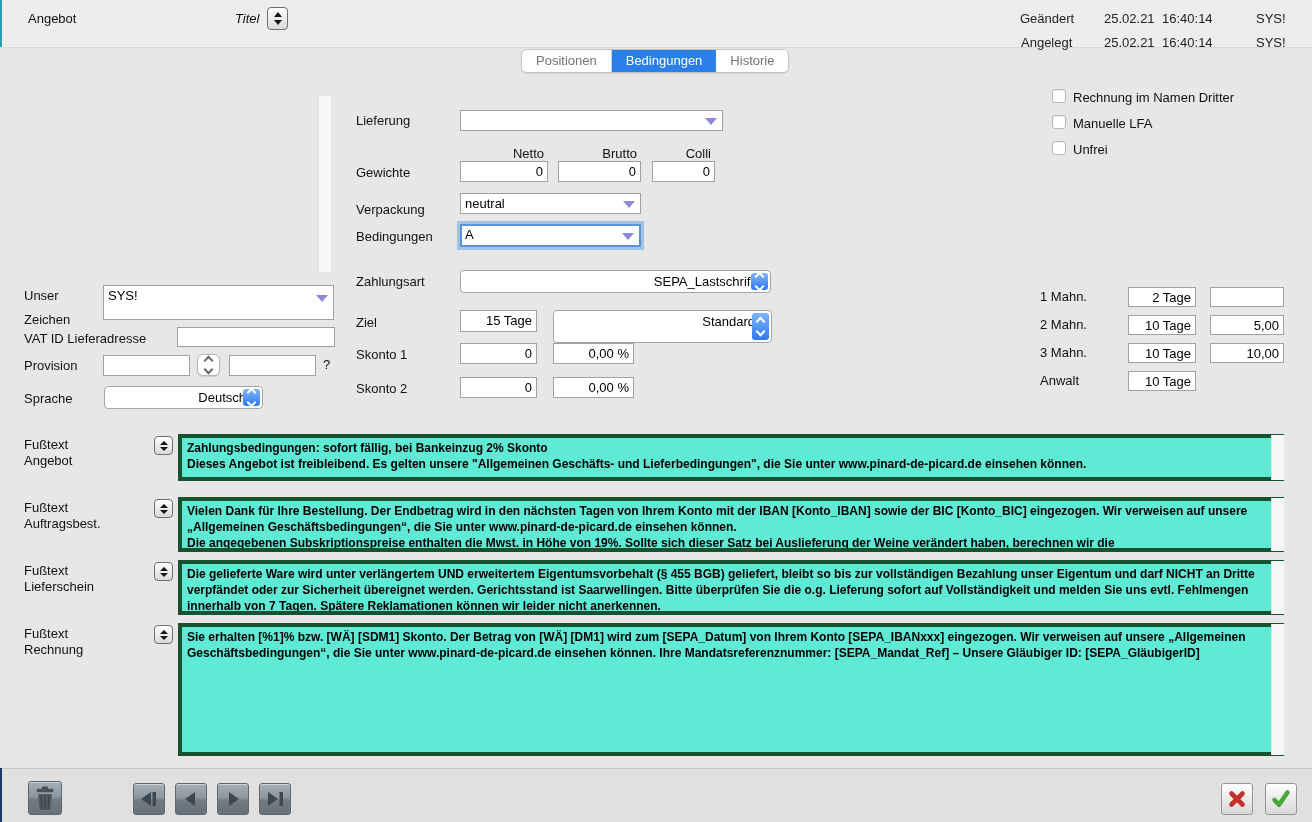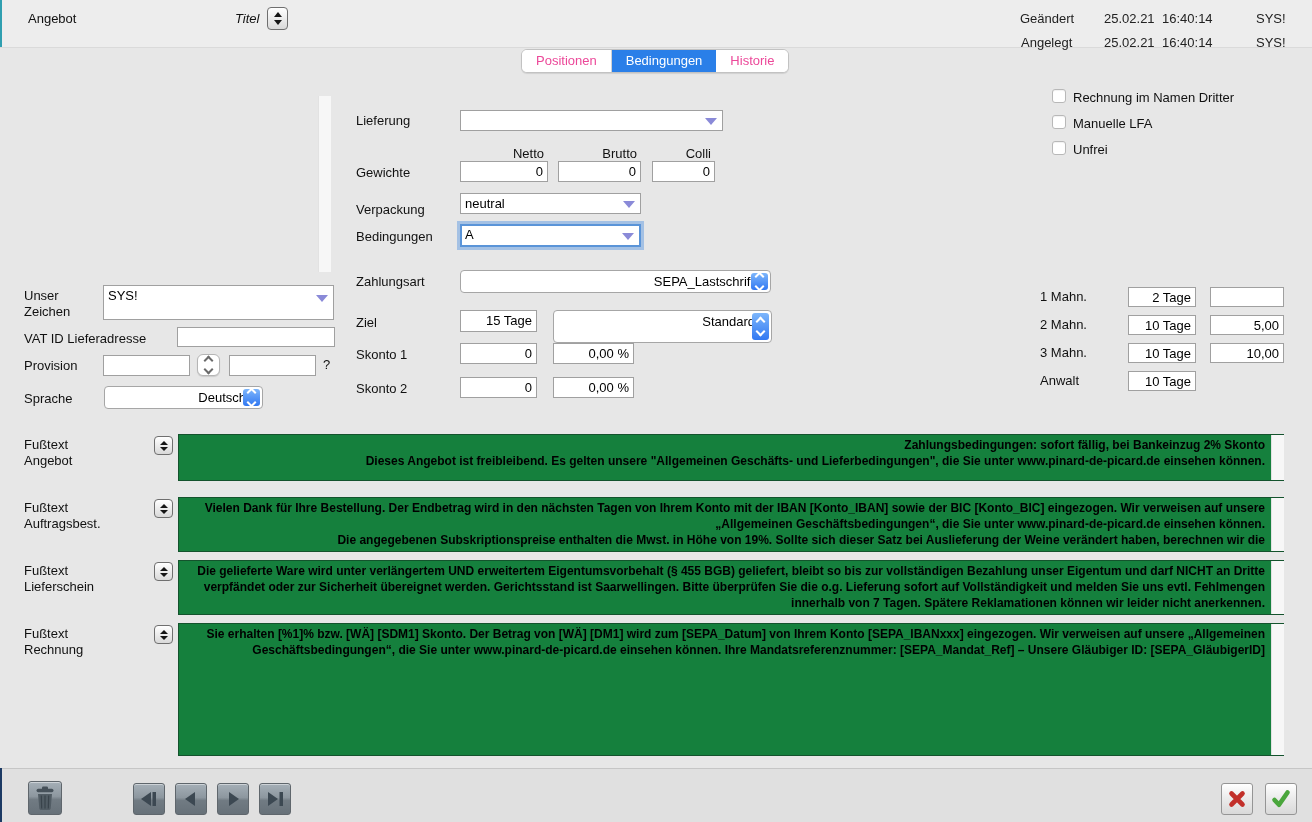--- a/index.html
+++ b/index.html
@@ -30,28 +30,28 @@
   .chev.gray{border-color:#6a6a6a;}
   .stepperbtn{position:absolute;box-sizing:border-box;background:linear-gradient(#ffffff,#d9d9d9);
         border:1px solid #6f6f6f;border-radius:4px;display:flex;align-items:center;justify-content:center;}
   .updown{display:flex;flex-direction:column;align-items:center;gap:3px;}
   .tri-up{display:block;width:0;height:0;border-left:4px solid transparent;border-right:4px solid transparent;border-bottom:5px solid #151515;}
   .tri-down{display:block;width:0;height:0;border-left:4px solid transparent;border-right:4px solid transparent;border-top:5px solid #151515;}
   .roundstep{position:absolute;box-sizing:border-box;background:#fff;border:1px solid #b5b5b5;border-radius:6px;
         display:flex;flex-direction:column;align-items:center;justify-content:center;gap:3px;box-shadow:0 1px 1px rgba(0,0,0,.12);}
   .tabbar{position:absolute;left:521px;top:49px;display:flex;background:#fff;border:1px solid #c2c2c2;
         border-radius:6px;overflow:hidden;box-shadow:0 1px 1px rgba(0,0,0,.10);}
-  .tab{font-size:13px;line-height:22px;height:22px;padding:0 14px;background:#fff;color:#ec4899;border-right:1px solid #d2d2d2;cursor:default;}
+  .tab{font-size:13px;line-height:22px;height:22px;padding:0 14px;background:#fff;color:#737373;border-right:1px solid #d2d2d2;cursor:default;}
   .tab:last-child{border-right:none;}
   .tab.active{background:#2a7fe8;color:#fff;border-right:none;}
   .cb{position:absolute;width:14px;height:14px;background:#fff;border:1px solid #b8b8b8;border-radius:3px;
         box-shadow:inset 0 1px 1px rgba(0,0,0,.06);box-sizing:border-box;}
-  .textbox{position:absolute;background:#15803d;border:1px solid #14532d;box-sizing:border-box;
+  .textbox{position:absolute;background:#5eead4;border:4px solid #14532d;box-sizing:border-box;
         font-weight:bold;font-size:12px;line-height:16px;color:#000;
-        padding:2px 18px 2px 5px;white-space:pre-wrap;overflow:hidden;text-align:right;}
+        padding:2px 18px 2px 5px;white-space:pre-wrap;overflow:hidden;}
   .track{position:absolute;top:1px;bottom:1px;right:1px;width:12px;background:#f7f7f7;border-left:1px solid #e2e2e2;}
   .bigtext{position:absolute;background:#fff;border:1px solid #a8a8a8;box-sizing:border-box;
         font-size:13px;line-height:17px;color:#000;padding:2px 18px 2px 5px;white-space:pre-wrap;overflow:hidden;}
   .toolbtn{position:absolute;box-sizing:border-box;width:32px;height:32px;border:1px solid #5f666c;border-radius:3px;
         background:linear-gradient(180deg,#a5afb7 0%,#8d979f 45%,#717b83 55%,#677179 100%);
         box-shadow:inset 0 1px 0 rgba(255,255,255,.45);display:flex;align-items:center;justify-content:center;}
   .lightbtn{background:linear-gradient(180deg,#ffffff 0%,#ececec 45%,#d9d9d9 100%);border:1px solid #959595;}
   .q{font-size:13px;color:#111;}
 </style>
 </head>
@@ -82,21 +82,21 @@
 
   <div class="tabbar">
     <div class="tab">Positionen</div>
     <div class="tab active">Bedingungen</div>
     <div class="tab">Historie</div>
   </div>
 
   <div class="track" style="left:318px;top:96px;bottom:auto;height:176px;right:auto;"></div>
 
   <span class="lbl" style="left:24px;top:288px;">Unser</span>
-  <span class="lbl" style="left:24px;top:304px;">Zeichen</span>
+  <span class="lbl" style="left:24px;top:312px;">Zeichen</span>
   <div class="field combo combo-tall" style="left:103px;top:285px;width:231px;height:35px;">
     <span class="val">SYS!</span>
     <span class="arrow"></span>
   </div>
 
   <span class="lbl" style="left:24px;top:331px;">VAT ID Lieferadresse</span>
   <div class="field" style="left:177px;top:327px;width:158px;height:20px;"></div>
 
   <span class="lbl" style="left:24px;top:358px;">Provision</span>
   <div class="field" style="left:103px;top:355px;width:87px;height:21px;"></div>

